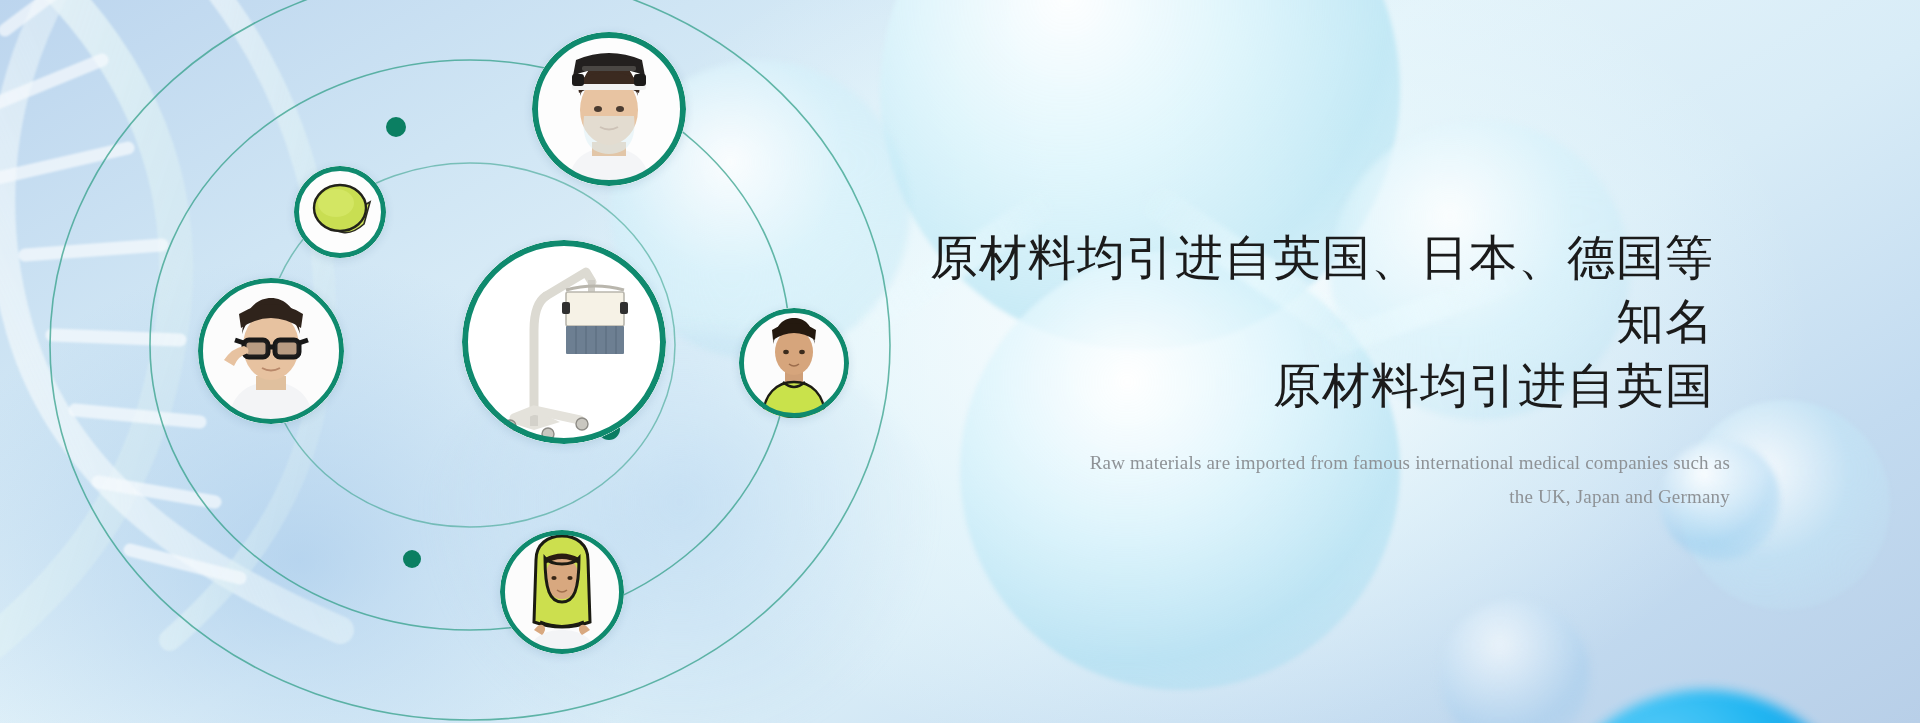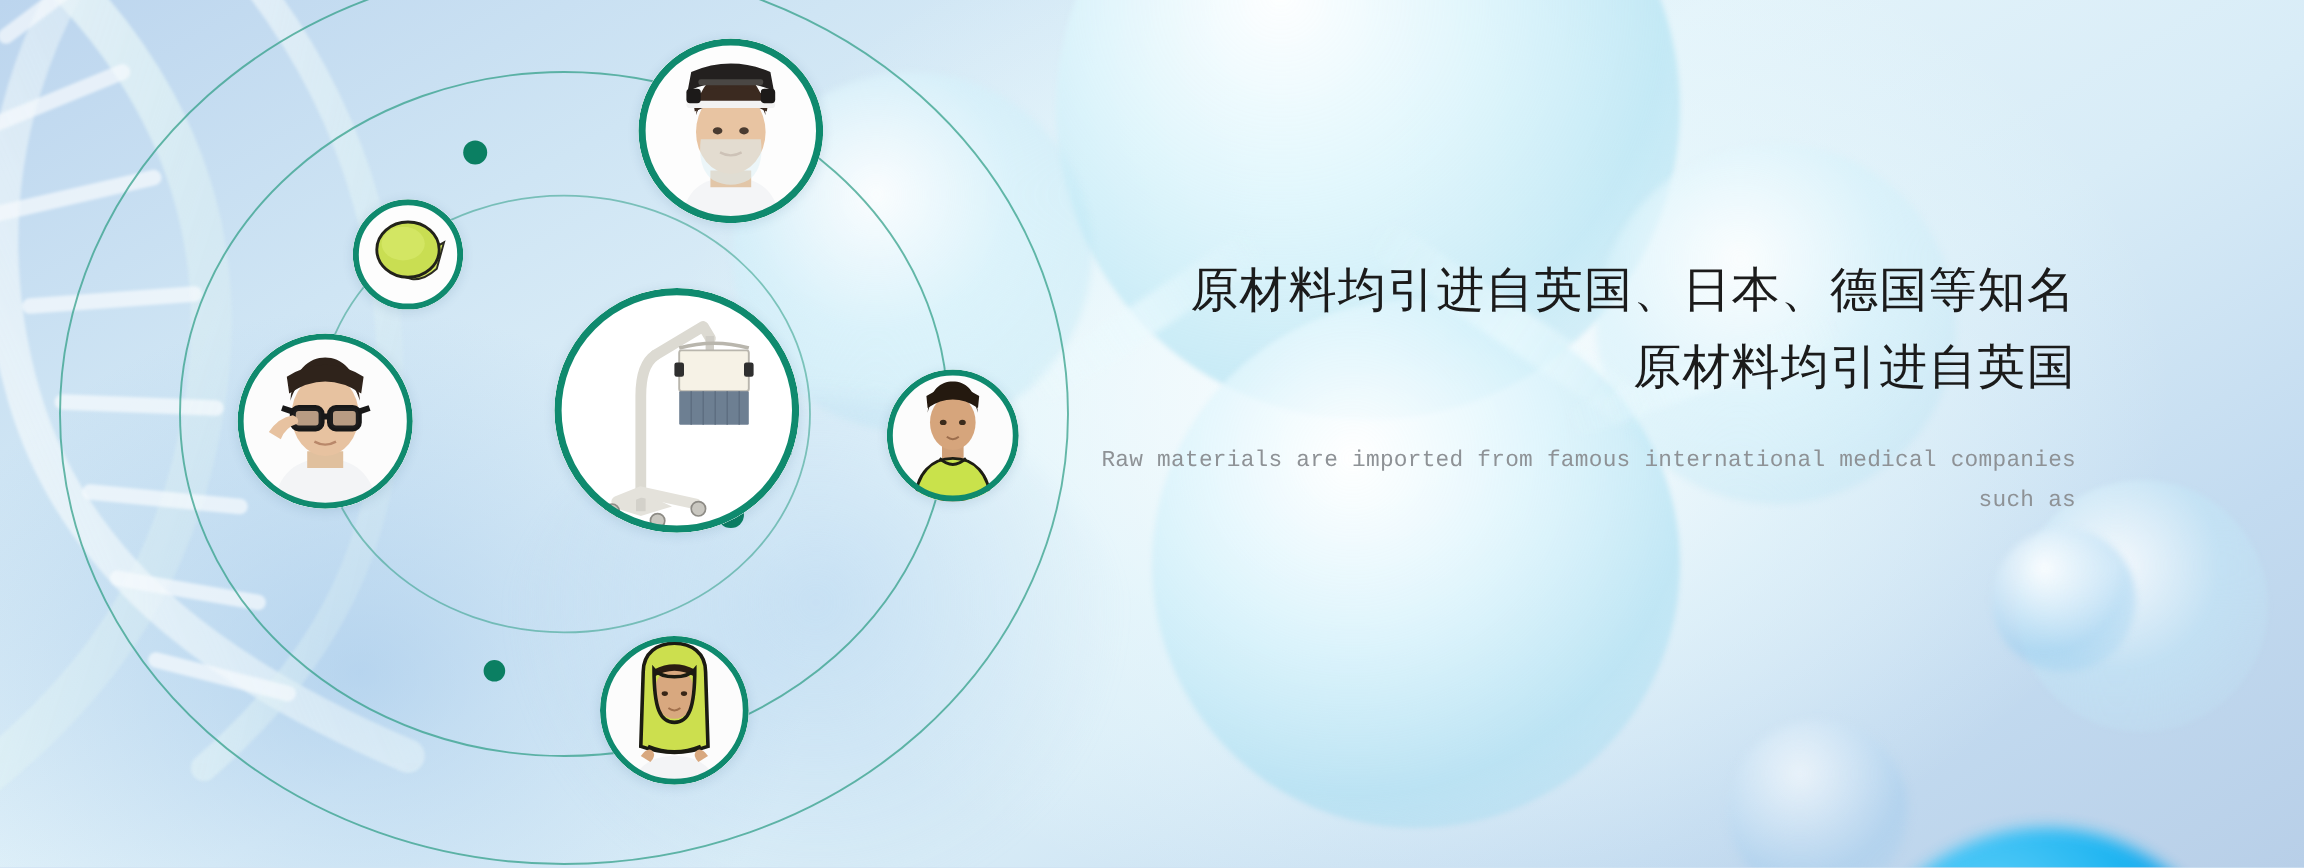--- a/index.html
+++ b/index.html
@@ -70,26 +70,26 @@
   .b-cap{left:294px;top:166px;width:92px;height:92px;}
   .b-glasses{left:198px;top:278px;width:146px;height:146px;}
   .b-stand{left:462px;top:240px;width:204px;height:204px;}
   .b-collar{left:739px;top:308px;width:110px;height:110px;}
   .b-hood{left:500px;top:530px;width:124px;height:124px;}
   .b-shield .ring,.b-stand .ring{border-width:6px;}
   .b-cap .ring,.b-collar .ring{border-width:5px;}
 
   
   .copy{position:absolute;left:900px;top:210px;width:830px;text-align:right;}
-  .h1{font-size:40px;line-height:64px;color:#1b1b1b;letter-spacing:1px;
-      font-family:"Liberation Sans","DejaVu Sans",sans-serif;font-weight:400;margin:0;}
+  .h1{font-size:48px;line-height:64px;color:#1b1b1b;letter-spacing:1px;
+      font-family:"Liberation Sans","DejaVu Sans",sans-serif;font-weight:400;margin:16px;}
   .h1 .l2{display:block;}
   .sub{margin-top:28px;font-family:"Liberation Serif","DejaVu Serif",serif;
        font-size:19px;line-height:34px;color:#8e9296;letter-spacing:.2px;}
-  .sub span{display:block;font-family:Liberation Mono, monospace;}
+  .sub span{display:block;}
 </style>
 </head>
 <body>
 
 <div class="banner">
 
   <svg class="dna" viewBox="0 0 620 760">
     <defs>
       <linearGradient id="dnaG" x1="0" y1="0" x2="1" y2="1">
         <stop offset="0%" stop-color="#ffffff" stop-opacity=".95"></stop>
@@ -262,16 +262,17 @@
     <span class="ring"></span>
   </div>
 
   <div class="copy">
     <h1 class="h1">
       <span>原材料均引进自英国、日本、德国等知名</span>
       <span class="l2">原材料均引进自英国</span>
     </h1>
     <div class="sub">
       <span>Raw materials are imported from famous international medical companies such as</span>
+      <span>the UK, Japan and Germany</span>
     </div>
   </div>
 
 </div>
 
 </body></html>

